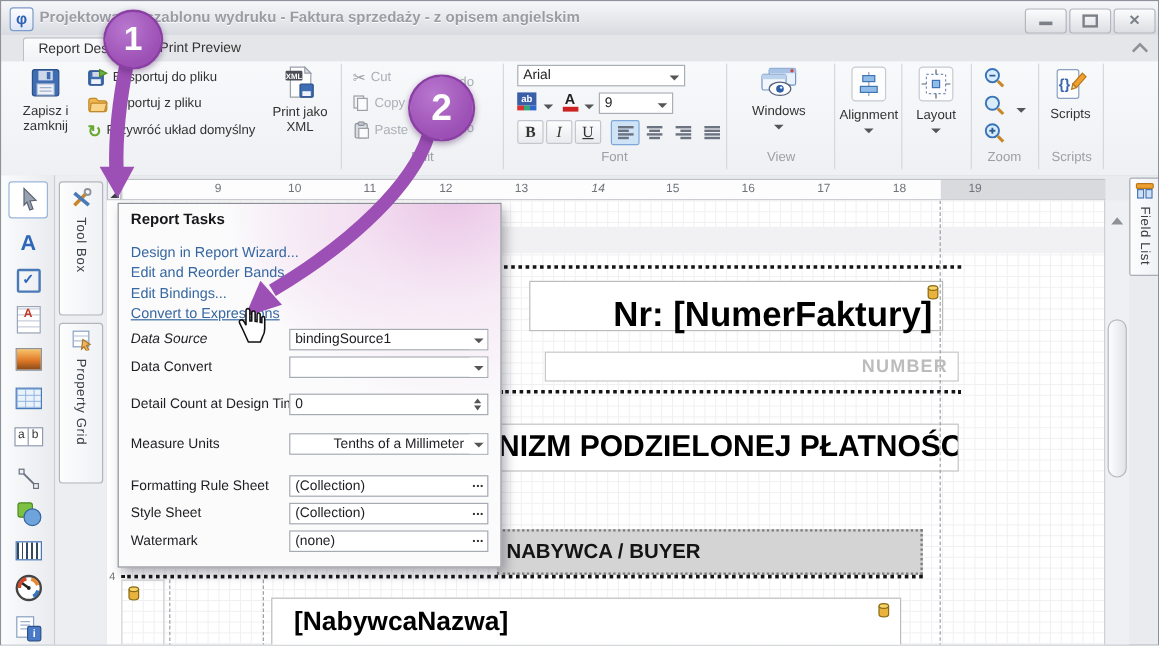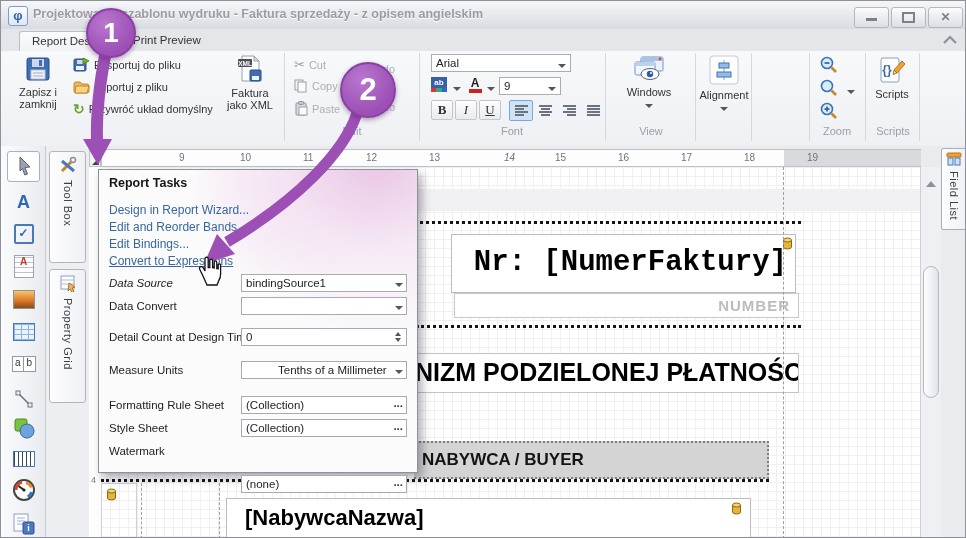--- a/index.html
+++ b/index.html
@@ -176,21 +176,21 @@
     </div>
     <div class="abs bigbtn" style="left:222px;">
       <svg width="28" height="28" style="margin-top:1px;">
         <path d="M6,1 h12 l5,5 v20 h-17 z" fill="#fdfdfe" stroke="#9aa0a8"></path>
         <path d="M18,1 l5,5 h-5 z" fill="#d9dde3" stroke="#9aa0a8"></path>
         <rect x="2" y="4" width="14" height="8" rx="1" fill="#4a4f57"></rect>
         <text x="9" y="10.5" font-size="6.5" font-weight="bold" fill="#fff" text-anchor="middle">XML</text>
         <rect x="14" y="15" width="11" height="11" rx="1" fill="#3f6db4" stroke="#2c4f86"></rect>
         <rect x="16" y="21" width="7" height="4" fill="#eef1f7"></rect>
         </svg>
-      <div class="cap">Faktura jako XML</div>
+      <div class="cap">Print jako XML</div>
     </div>
 
     <div class="abs smallbtn disabled" style="left:293px;top:6px;">
       <span class="ic" style="font-size:13px;color:#9aa0a6;">✂</span><span class="tx">Cut</span>
     </div>
     <div class="abs smallbtn disabled" style="left:293px;top:28px;">
       <svg class="ic" width="14" height="14">
         <rect x="1" y="1" width="8" height="10" fill="#f2f3f5" stroke="#9aa0a6"></rect>
         <rect x="4" y="3" width="8" height="10" fill="#fafbfc" stroke="#9aa0a6"></rect>
         </svg><span class="tx">Copy</span>
@@ -285,20 +285,33 @@
       <svg width="30" height="30" style="margin-top:1px;">
         <rect x="1" y="1" width="28" height="28" rx="3" fill="#fdfdfe" stroke="#c5cad1"></rect>
         <line x1="15" y1="5" x2="15" y2="25" stroke="#9aa0a6"></line>
         <rect x="10" y="8" width="10" height="5" fill="#8fbce9" stroke="#3f74b4"></rect>
         <rect x="8" y="17" width="14" height="5" fill="#8fbce9" stroke="#3f74b4"></rect>
         </svg>
       <div class="cap">Alignment</div>
       <span class="tri-down" style="margin-top:1px;"></span>
     </div>
 
+    <div class="abs bigbtn" style="left:754px;width:50px;">
+      <svg width="30" height="30" style="margin-top:1px;">
+        <rect x="1" y="1" width="28" height="28" rx="3" fill="#fdfdfe" stroke="#c5cad1"></rect>
+        <rect x="7" y="7" width="16" height="16" fill="none" stroke="#7a90b8" stroke-dasharray="2,2"></rect>
+        <rect x="12" y="12" width="6" height="6" fill="#8fbce9" stroke="#3f74b4"></rect>
+        <line x1="15" y1="3" x2="15" y2="7" stroke="#55606e"></line>
+          <line x1="15" y1="23" x2="15" y2="27" stroke="#55606e"></line>
+        <line x1="3" y1="15" x2="7" y2="15" stroke="#55606e"></line>
+          <line x1="23" y1="15" x2="27" y2="15" stroke="#55606e"></line>
+        </svg>
+      <div class="cap">Layout</div>
+      <span class="tri-down" style="margin-top:1px;"></span>
+    </div>
 
     <div class="abs" style="left:818px;top:4px;width:26px;height:22px;">
       <svg width="20" height="20">
         <circle cx="8" cy="8" r="5.5" fill="#d9ecfb" stroke="#3a74b8" stroke-width="1.6"></circle>
         <line x1="12.5" y1="12.5" x2="17" y2="17" stroke="#c8882a" stroke-width="2.6"></line>
         <line x1="5.5" y1="8" x2="10.5" y2="8" stroke="#2c5d94" stroke-width="1.6"></line>
         </svg></div>
     <div class="abs" style="left:818px;top:27px;width:26px;height:22px;">
       <svg width="20" height="20">
         <circle cx="8" cy="8" r="5.5" fill="#d9ecfb" stroke="#3a74b8" stroke-width="1.6"></circle>
@@ -412,36 +425,36 @@
   </div>
 
   <div class="abs rcorner"></div>
   <div class="abs hruler">
     <div class="gray"></div>
     <span class="rnum" style="left:77px;">9</span>
     <span class="rnum" style="left:138px;">10</span>
     <span class="rnum" style="left:201px;">11</span>
     <span class="rnum" style="left:264px;">12</span>
     <span class="rnum" style="left:327px;">13</span>
-    <span class="rnum" style="left:402px;font-style:italic;">14</span>
+    <span class="rnum" style="left:391px;font-style:italic;">14</span>
     <span class="rnum" style="left:453px;">15</span>
     <span class="rnum" style="left:516px;">16</span>
     <span class="rnum" style="left:579px;">17</span>
     <span class="rnum" style="left:642px;">18</span>
     <span class="rnum" style="left:705px;">19</span>
   </div>
   <div class="abs vruler">
     <span style="position:absolute;left:2px;top:308px;font-size:9px;color:#70747a;">4</span>
   </div>
 
   <div class="abs surface">
     <div class="abs band-gray"></div>
     <div class="abs dotline" style="left:0;top:54px;width:700px;"></div>
 
-    <div class="abs ctl" style="left:350px;top:67px;width:345px;height:59px;font-family:Liberation Mono, monospace;">
+    <div class="abs ctl" style="left:340px;top:67px;width:345px;height:42px;">
       <div style="text-align:right;font-weight:bold;font-size:29px;line-height:56px;padding-right:8px;color:#000;white-space:nowrap;">Nr: [NumerFaktury]</div>
       <svg class="dbicon" style="right:2px;top:2px;" viewBox="0 0 11 13">
         <path d="M1.5,3 v7 a4,2 0 0 0 8,0 v-7" fill="#e9b23c" stroke="#8a6a14"></path>
         <ellipse cx="5.5" cy="3" rx="4" ry="2" fill="#f7d36b" stroke="#8a6a14"></ellipse>
         </svg>
     </div>
     <div class="abs ctl" style="left:353px;top:126px;width:345px;height:25px;border-color:#c8c8c8;">
       <div style="text-align:right;font-weight:bold;font-size:15px;line-height:23px;padding-right:8px;color:#bcbcbc;letter-spacing:1px;">NUMBER</div>
     </div>
 
@@ -524,21 +537,21 @@
     <div class="pctl" style="top:226px;">
       <span>(Collection)</span>
       <span class="ell">...</span>
     </div>
     <div class="pfield-label" style="top:252px;">Style Sheet</div>
     <div class="pctl" style="top:249px;">
       <span>(Collection)</span>
       <span class="ell">...</span>
     </div>
     <div class="pfield-label" style="top:275px;">Watermark</div>
-    <div class="pctl" style="top:272px;margin-top:33px;">
+    <div class="pctl" style="top:272px;">
       <span>(none)</span>
       <span class="ell">...</span>
     </div>
   </div>
 
   <svg class="abs overlay" viewBox="0 0 966 538">
     <path d="M105,50 C99,80 95,108 96,140" fill="none" stroke="#9c4fb4" stroke-width="12" stroke-linecap="butt"></path>
     <polygon points="82,138 111,138 97,164" fill="#9c4fb4"></polygon>
     <path d="M356,112 C343,152 295,200 226,241" fill="none" stroke="#9c4fb4" stroke-width="11"></path>
     <polygon points="203,263 216,233 234,253" fill="#9c4fb4"></polygon>

